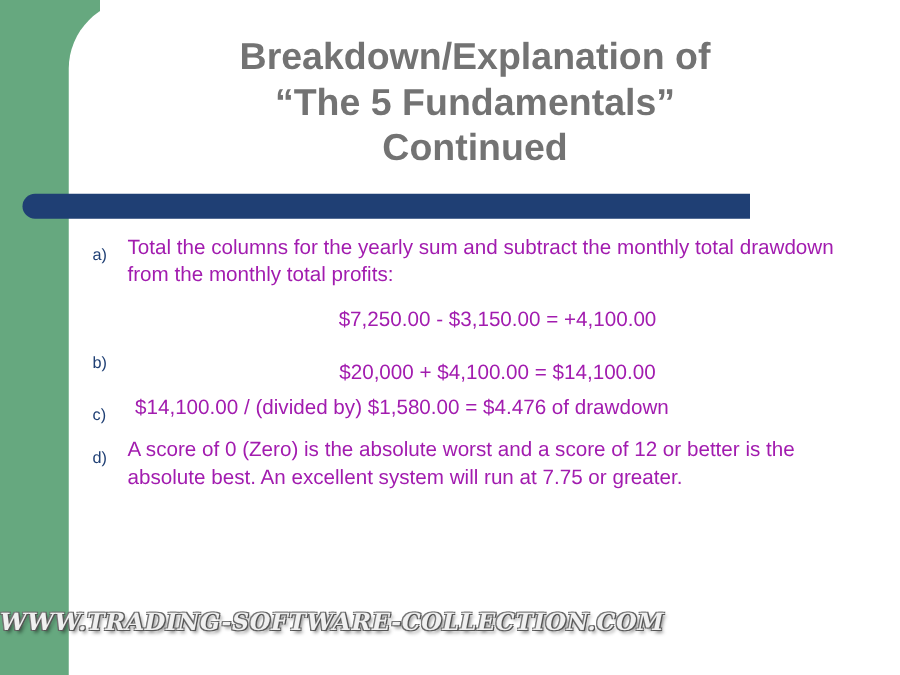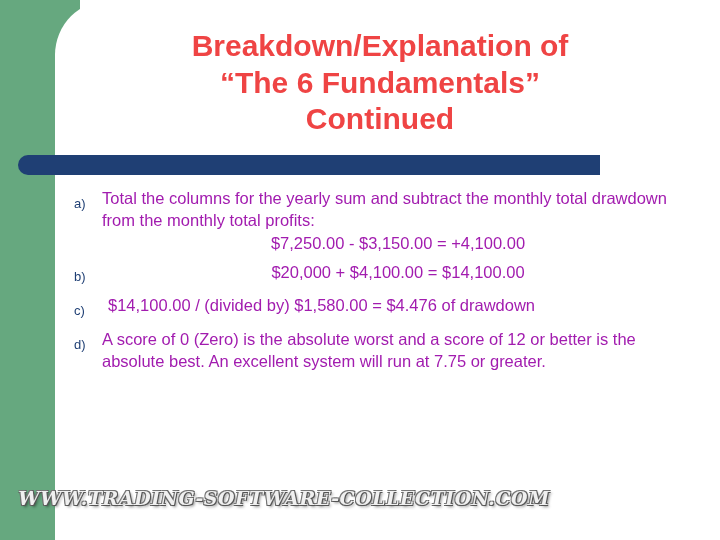--- a/index.html
+++ b/index.html
@@ -41,21 +41,21 @@
     border-top-left-radius: 55px;
     border-bottom-left-radius: 0px;
     z-index: 2;
   }
   .title {
     position: absolute;
     left: 80px;
     top: 28px;
     width: 600px;
     text-align: center;
-    color: #ef4444;
+    color: #737373;
     font-size: 30px;
     font-weight: bold;
     line-height: 1.22;
     z-index: 4;
   }
   .title-line {
     display: block;
     white-space: nowrap;
   }
   
@@ -95,33 +95,33 @@
   .body-text {
     flex: 1 1 auto;
     color: #a21caf;
     font-size: 16.5px;
     line-height: 1.33;
     padding-right: 16px;
   }
   .body-text .sub {
     display: block;
     text-align: center;
-    margin-top: 1px;
+    margin-top: 14px;
   }
   .body-text .indent {
     display: block;
     padding-left: 6px;
   }
   
   .watermark {
     position: absolute;
     left: 0;
     top: 487px;
     width: 568px;
-    text-align: center;
+    text-align: left;
     z-index: 5;
   }
   .watermark-text {
     font-family: "DejaVu Serif", serif;
     font-weight: bold;
     font-style: italic;
     font-size: 19px;
     letter-spacing: 0.5px;
     color: #f0f0f0;
     text-shadow:
@@ -135,21 +135,21 @@
 </head>
 <body>
 
 <div class="slide">
 
   <div class="green-band"></div>
   <div class="white-panel"></div>
 
   <div class="title">
     <span class="title-line">Breakdown/Explanation of</span>
-    <span class="title-line">“The 6 Fundamentals”</span>
+    <span class="title-line">“The 5 Fundamentals”</span>
     <span class="title-line">Continued</span>
   </div>
 
   <div class="blue-bar"></div>
 
   <div class="content">
 
     <div class="item">
       <div class="marker">a)</div>
       <div class="body-text">

